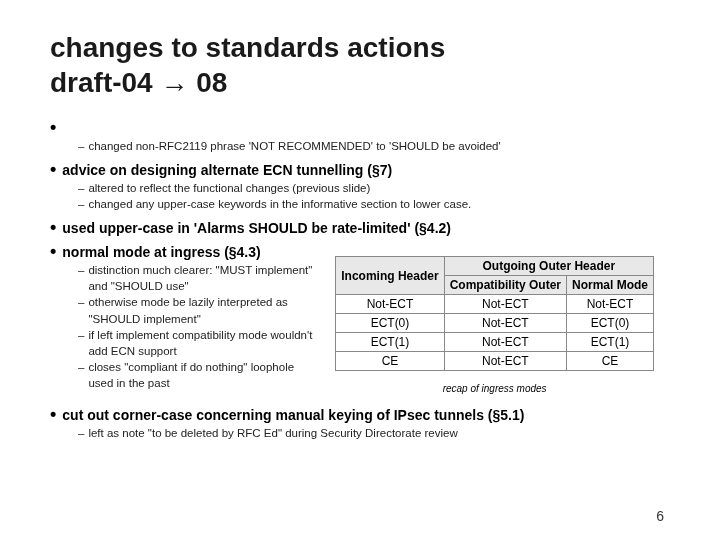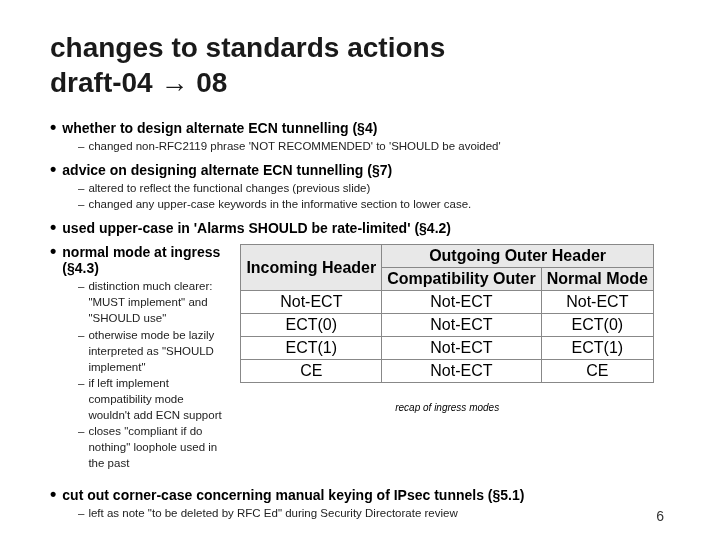--- a/index.html
+++ b/index.html
@@ -60,39 +60,39 @@
     .inline-table-row {
       display: flex;
       align-items: flex-start;
       gap: 16px;
     }
     .inline-table-row .bullet-section {
       flex: 1;
     }
     .ingress-table {
       flex-shrink: 0;
-      font-size: 16px;
+      font-size: 12px;
       border-collapse: collapse;
-      margin-top: 2px;
+      margin-top: 14px;
     }
     .ingress-table td, .ingress-table th {
       border: 1px solid #888;
       padding: 2px 5px;
       text-align: center;
       white-space: nowrap;
     }
     .ingress-table th {
       background: #e8e8e8;
       font-weight: bold;
     }
     .recap-text {
       text-align: center;
       font-size: 10px;
       font-style: italic;
-      margin-top: 19px;
+      margin-top: 12px;
     }
     .page-number {
       position: absolute;
       bottom: 16px;
       right: 40px;
       font-size: 14px;
       color: #333;
     }
     .normal-mode-bullets {
       margin-left: 28px;
@@ -105,21 +105,20 @@
 <div class="slide">
 
   <div class="title">
     <span>changes to standards actions</span><br>
     <span>draft-04 → 08</span>
   </div>
 
   <div class="bullet-section">
     <div class="bullet-main">
       <span class="bullet-dot">•</span>
-      <span>whether to design alternate ECN tunnelling (§4)</span>
     </div>
     <div class="sub-bullets">
       <div class="sub-bullet">
         <span class="sub-bullet-dash">–</span>
         <span>changed non-RFC2119 phrase 'NOT RECOMMENDED' to 'SHOULD be avoided'</span>
       </div>
     </div>
   </div>
 
   <div class="bullet-section">

